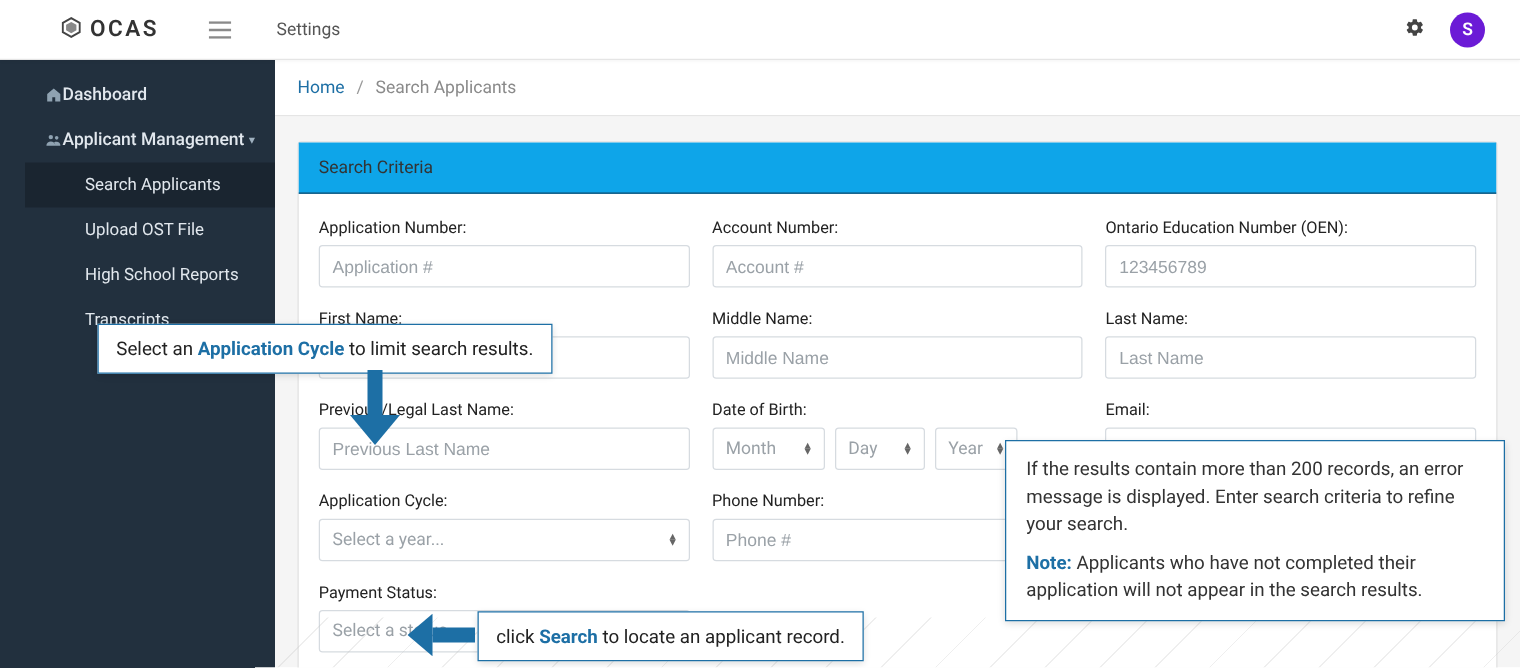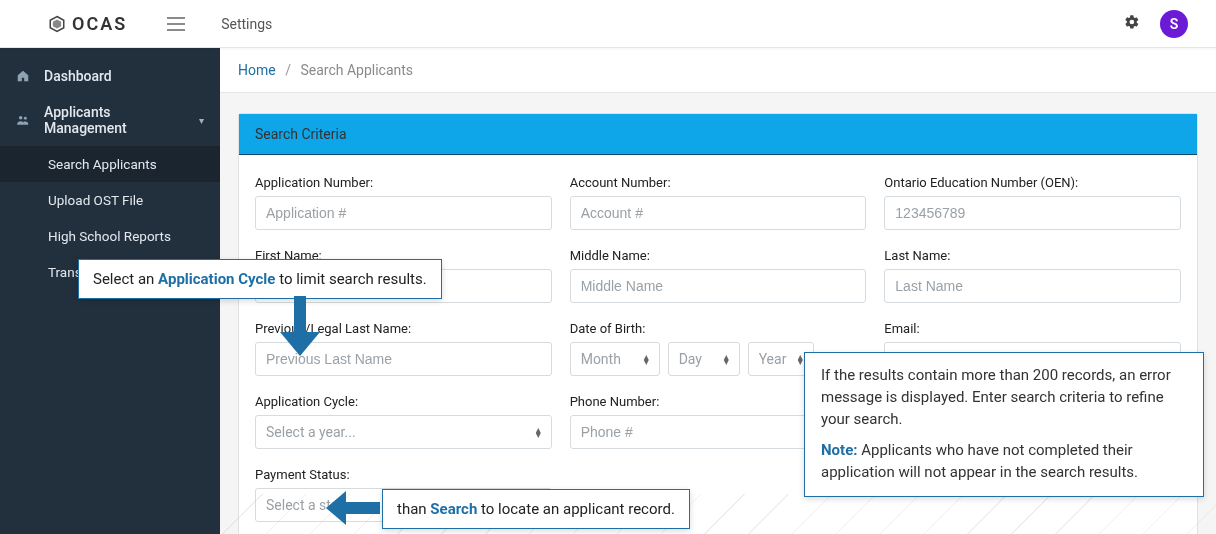--- a/index.html
+++ b/index.html
@@ -21,21 +21,20 @@
     display: flex;
     align-items: center;
     padding-left: 48px;
     padding-right: 28px;
     box-shadow: 0 1px 3px rgba(0,0,0,0.05);
     position: relative;
     z-index: 10;
   }
   .logo {
     display: flex;
-    align-items: center;
     gap: 6px;
     font-weight: 600;
     letter-spacing: 2px;
     font-size: 18px;
     color: #333;
   }
   .logo-mark svg { display:block; }
   .hamburger {
     margin-left: 40px;
     color: #8a8a8a;
@@ -70,24 +69,25 @@
     background: #22303e;
     color: #e2e8ee;
     padding-top: 10px;
     flex-shrink: 0;
     position: relative;
     z-index: 5;
   }
   .side-item {
     display: flex;
     align-items: center;
-    gap: 14px;
+    gap: 0;
     padding: 10px 16px;
     cursor: pointer;
     font-size: 14px;
+    margin-left: 20px;
   }
   .side-item.top { font-weight: 500; }
   .side-item.sub {
     padding-left: 48px;
     font-size: 13.5px;
     color: #e2e8ee;
   }
   .side-item.active { background: #1a2530; }
   .side-item .chev {
     margin-left: auto;
@@ -237,21 +237,21 @@
       <span>Dashboard</span>
     </div>
     <div class="side-item top">
       <span class="side-icon">
         <svg width="14" height="14" viewBox="0 0 24 24" fill="currentColor">
             <circle cx="8" cy="8" r="3"></circle>
             <circle cx="16" cy="9" r="2.5"></circle>
             <path d="M2 19c0-3 3-5 6-5s6 2 6 5v1H2zM14 20v-1c0-1.5-.6-2.8-1.6-3.8 1-.5 2.2-.7 3.6-.7 3 0 5 1.7 5 4.5V20z"></path>
           </svg>
       </span>
-      <span>Applicants Management</span>
+      <span>Applicant Management</span>
       <span class="chev">▾</span>
     </div>
     <div class="side-item sub active">
       <span>Search Applicants</span>
     </div>
     <div class="side-item sub">
       <span>Upload OST File</span>
     </div>
     <div class="side-item sub">
       <span>High School Reports</span>
@@ -372,21 +372,21 @@
   <span>Select an </span><span class="emph">Application Cycle</span><span>  to limit search results.</span>
 </div>
 <span class="arrow-down big-arrow" style="left:280px; top:296px;">
   <svg width="40" height="60" viewBox="0 0 40 60">
       <rect x="14" y="0" width="12" height="36" fill="#1d6fa5"></rect>
       <polygon points="0,36 40,36 20,60" fill="#1d6fa5"></polygon>
     </svg>
 </span>
 
 <div class="callout" style="left:382px; top:489px;">
-  <span>than </span><span class="emph">Search</span><span> to locate an applicant record.</span>
+  <span>click </span><span class="emph">Search</span><span> to locate an applicant record.</span>
 </div>
 <span class="arrow-right big-arrow" style="left:326px; top:491px;">
   <svg width="54" height="34" viewBox="0 0 54 34">
       <rect x="20" y="11" width="34" height="12" fill="#1d6fa5"></rect>
       <polygon points="20,0 20,34 0,17" fill="#1d6fa5"></polygon>
     </svg>
 </span>
 
 <div class="info-box">
   <p>If the results contain more than 200 records, an error message is displayed. Enter search criteria to refine your search.</p>

